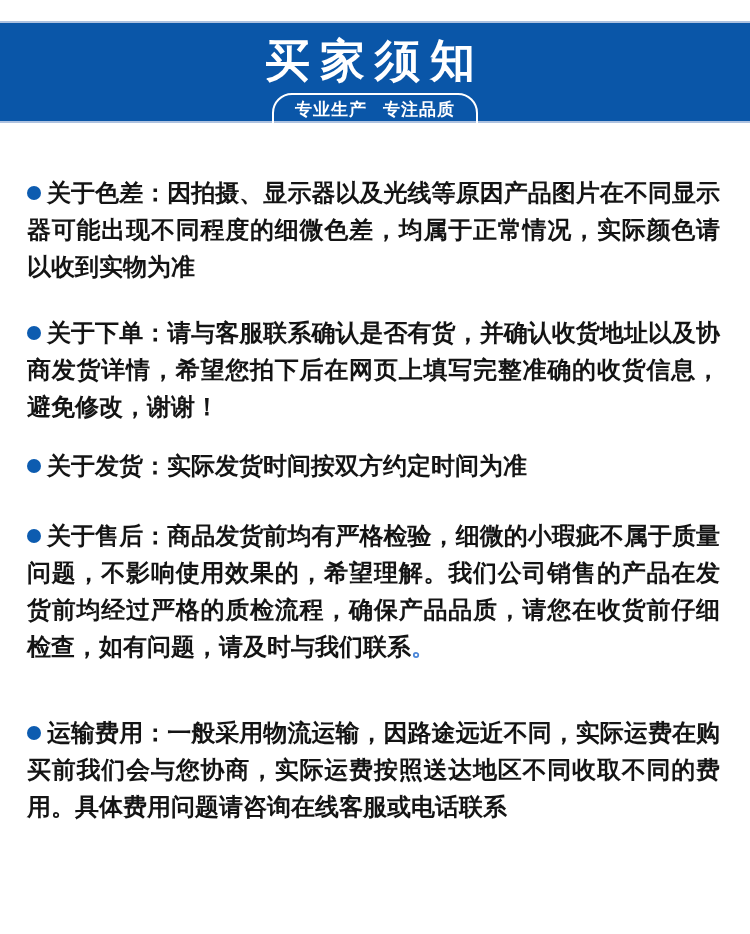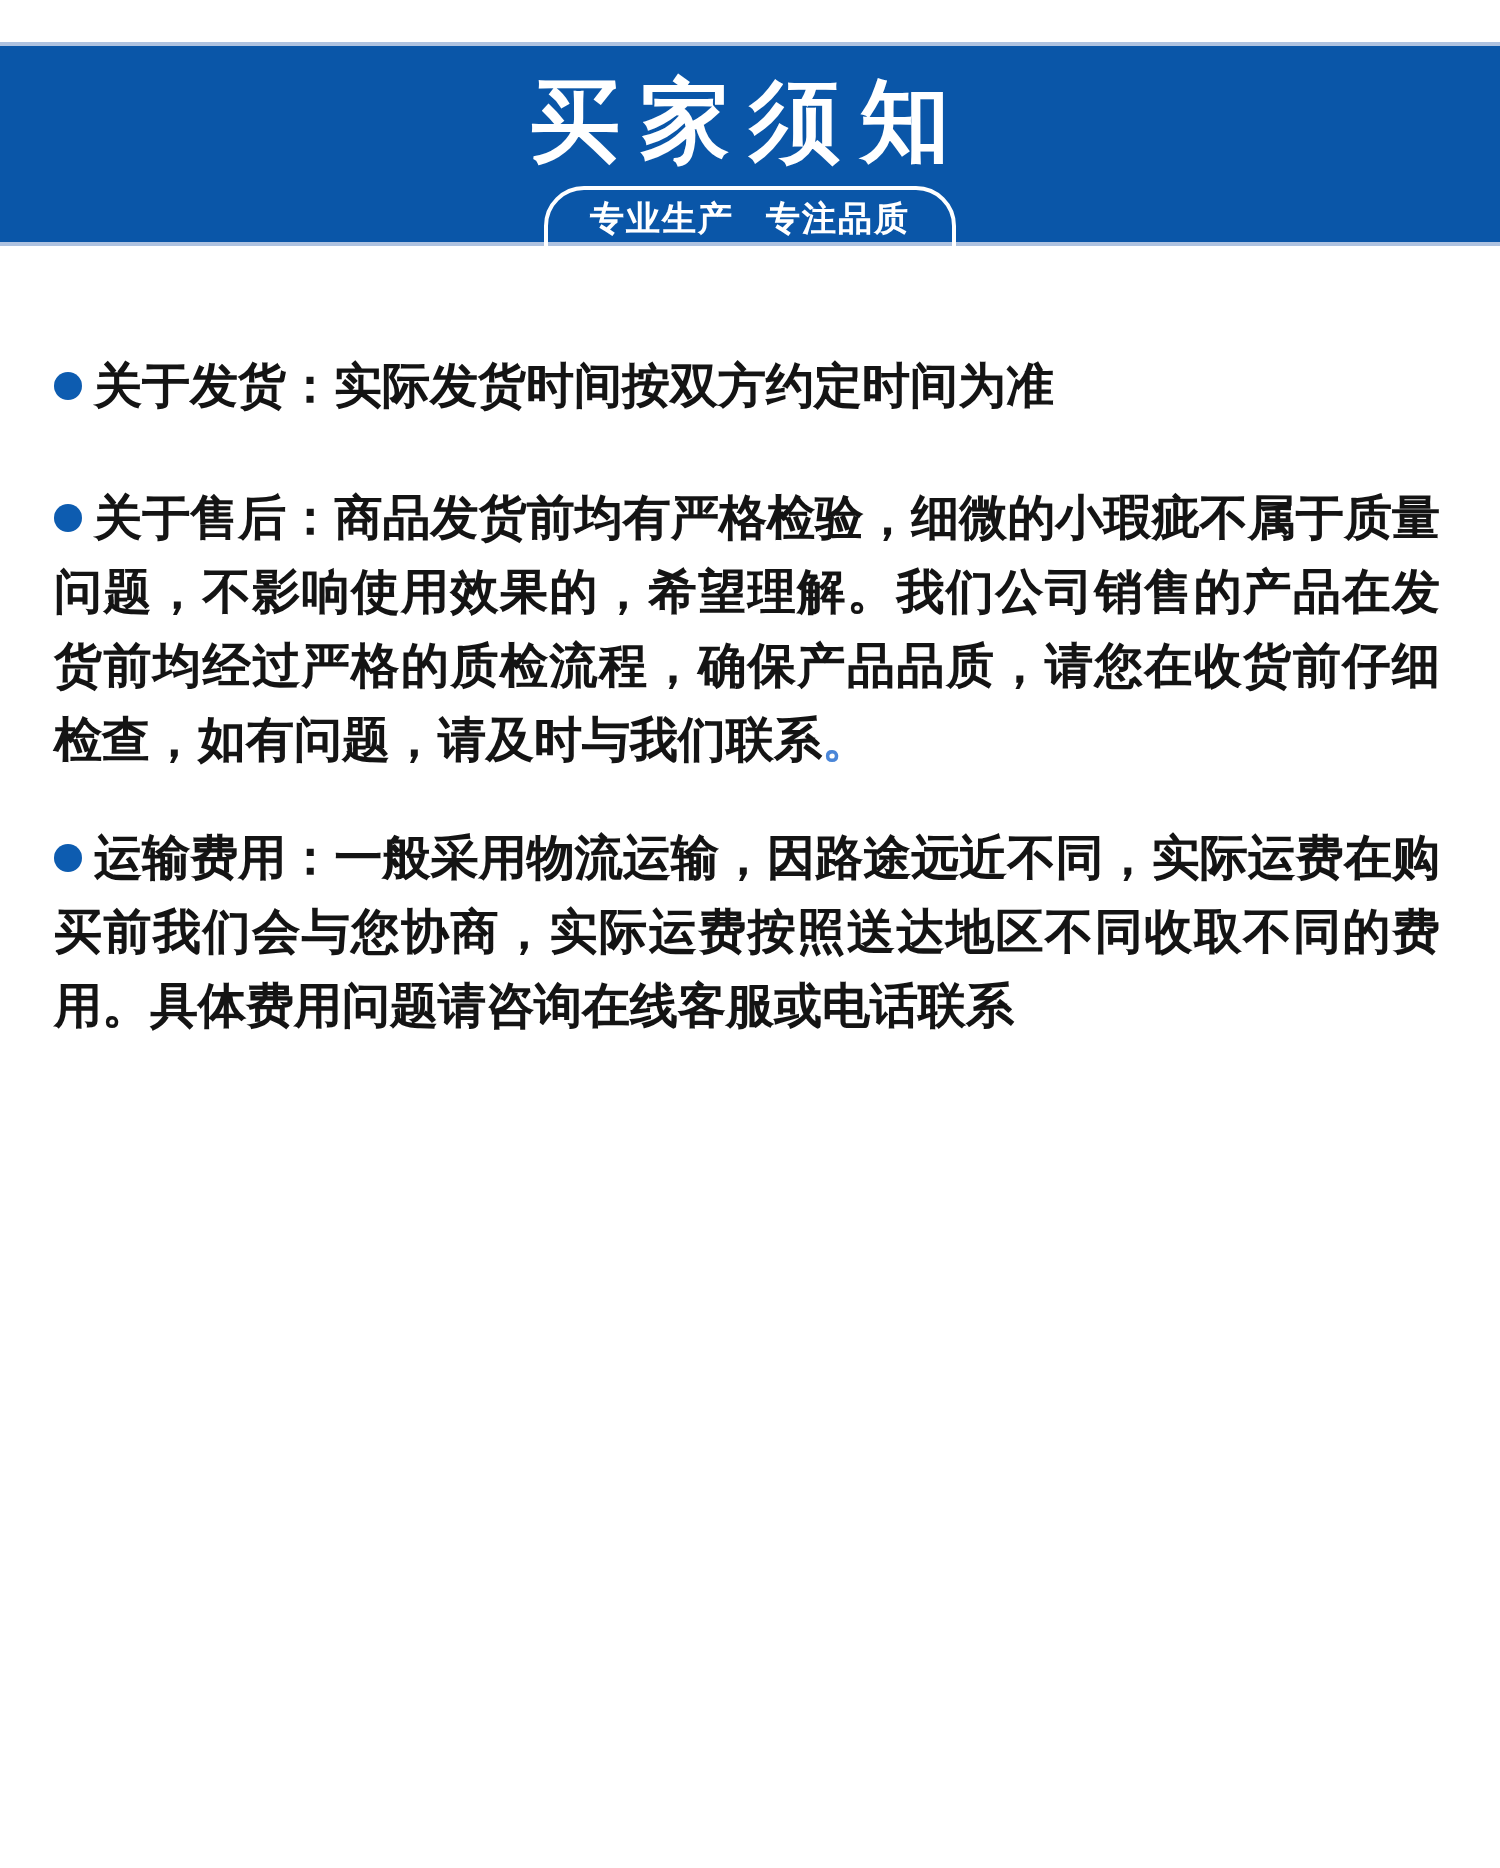--- a/index.html
+++ b/index.html
@@ -73,20 +73,22 @@
 </style>
 </head>
 <body>
 
 <div class="banner">
   <div class="banner-title">买家须知</div>
   <div class="banner-badge">专业生产 专注品质</div>
 </div>
 
 <div class="content">
+  <p class="section"><span class="bullet"></span><span>关于色差：</span><span>因拍摄、显示器以及光线等原因产品图片在不同显示器可能出现不同程度的细微色差，均属于正常情况，实际颜色请以收到实物为准</span><span class="suffix"></span></p>
 
+  <p class="section"><span class="bullet"></span><span>关于下单：</span><span>请与客服联系确认是否有货，并确认收货地址以及协商发货详情，希望您拍下后在网页上填写完整准确的收货信息，避免修改，谢谢！</span><span class="suffix"></span></p>
 
   <p class="section"><span class="bullet"></span><span>关于发货：</span><span>实际发货时间按双方约定时间为准</span><span class="suffix"></span></p>
 
   <p class="section"><span class="bullet"></span><span>关于售后：</span><span>商品发货前均有严格检验，细微的小瑕疵不属于质量问题，不影响使用效果的，希望理解。我们公司销售的产品在发货前均经过严格的质检流程，确保产品品质，请您在收货前仔细检查，如有问题，请及时与我们联系</span><span class="suffix">。</span></p>
 
   <p class="section"><span class="bullet"></span><span>运输费用：</span><span>一般采用物流运输，因路途远近不同，实际运费在购买前我们会与您协商，实际运费按照送达地区不同收取不同的费用。具体费用问题请咨询在线客服或电话联系</span><span class="suffix"></span></p>
 </div>
 
 </body></html>

